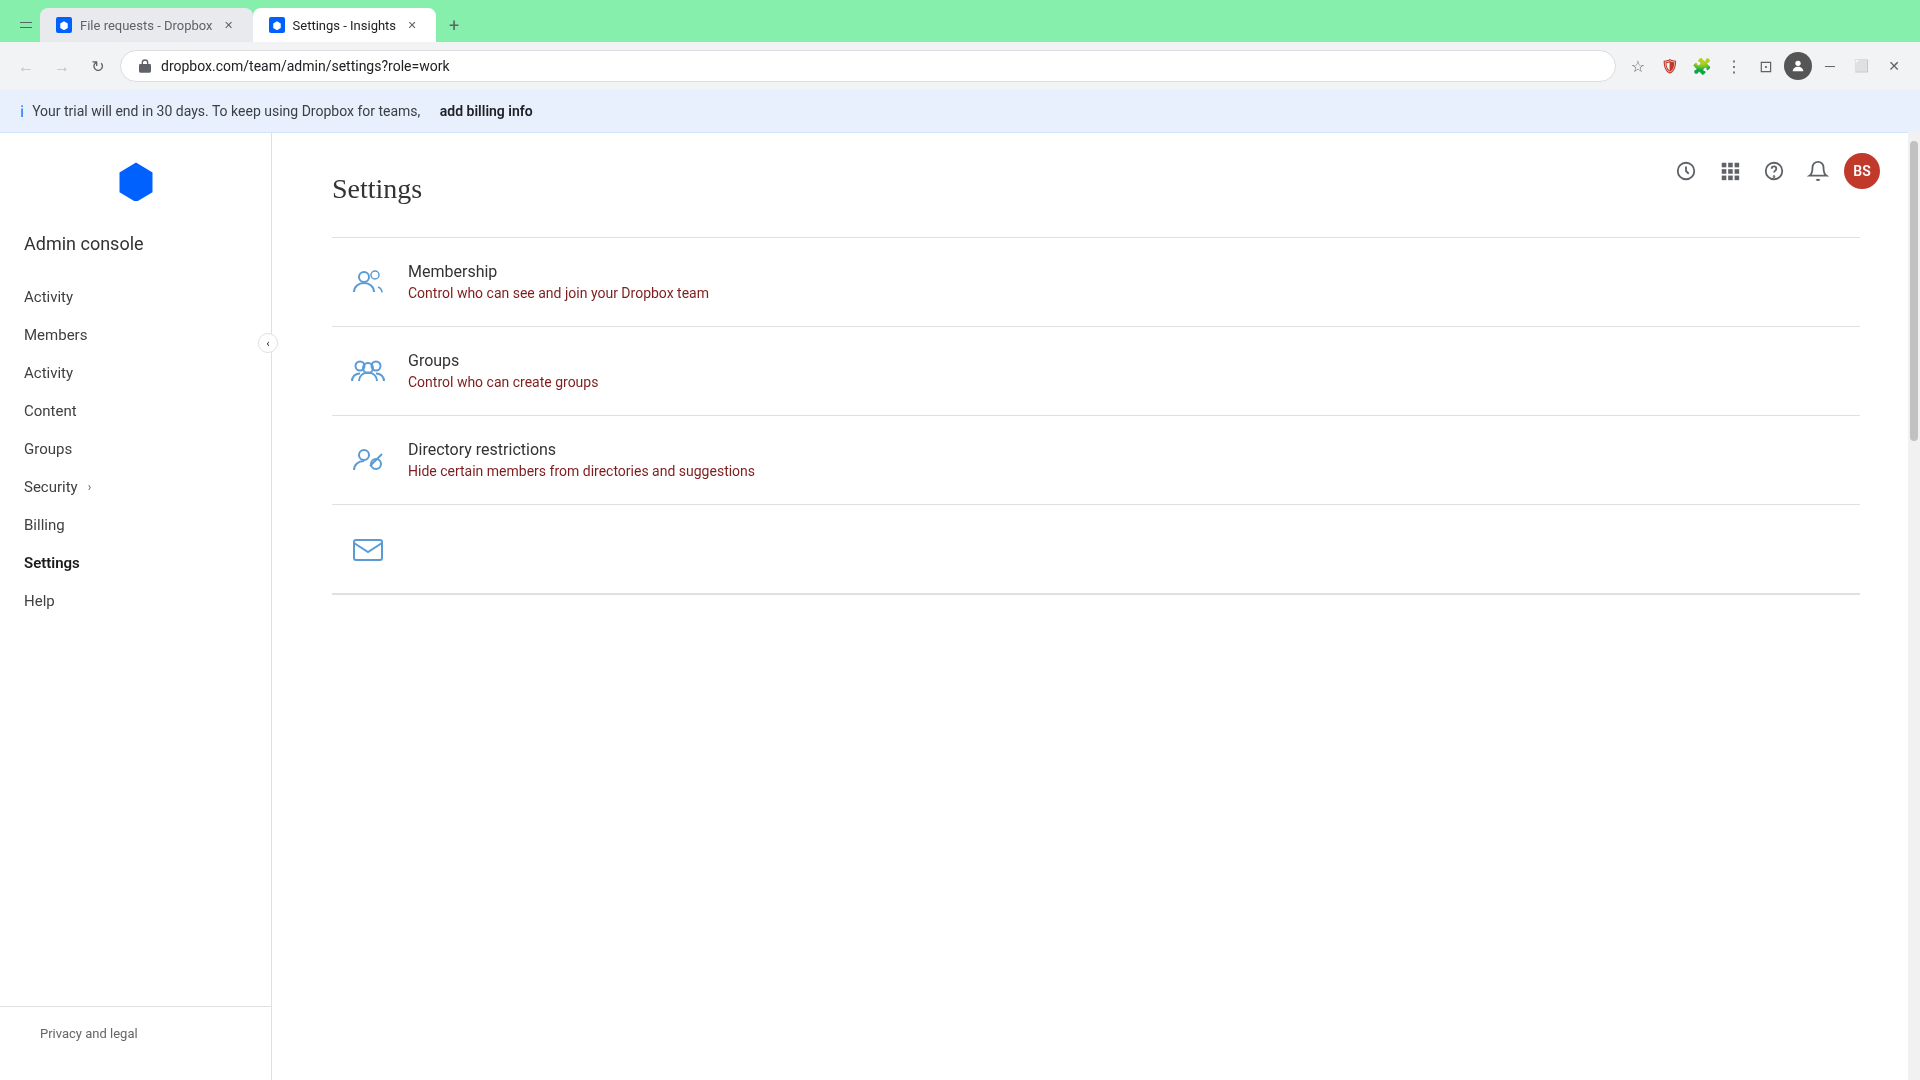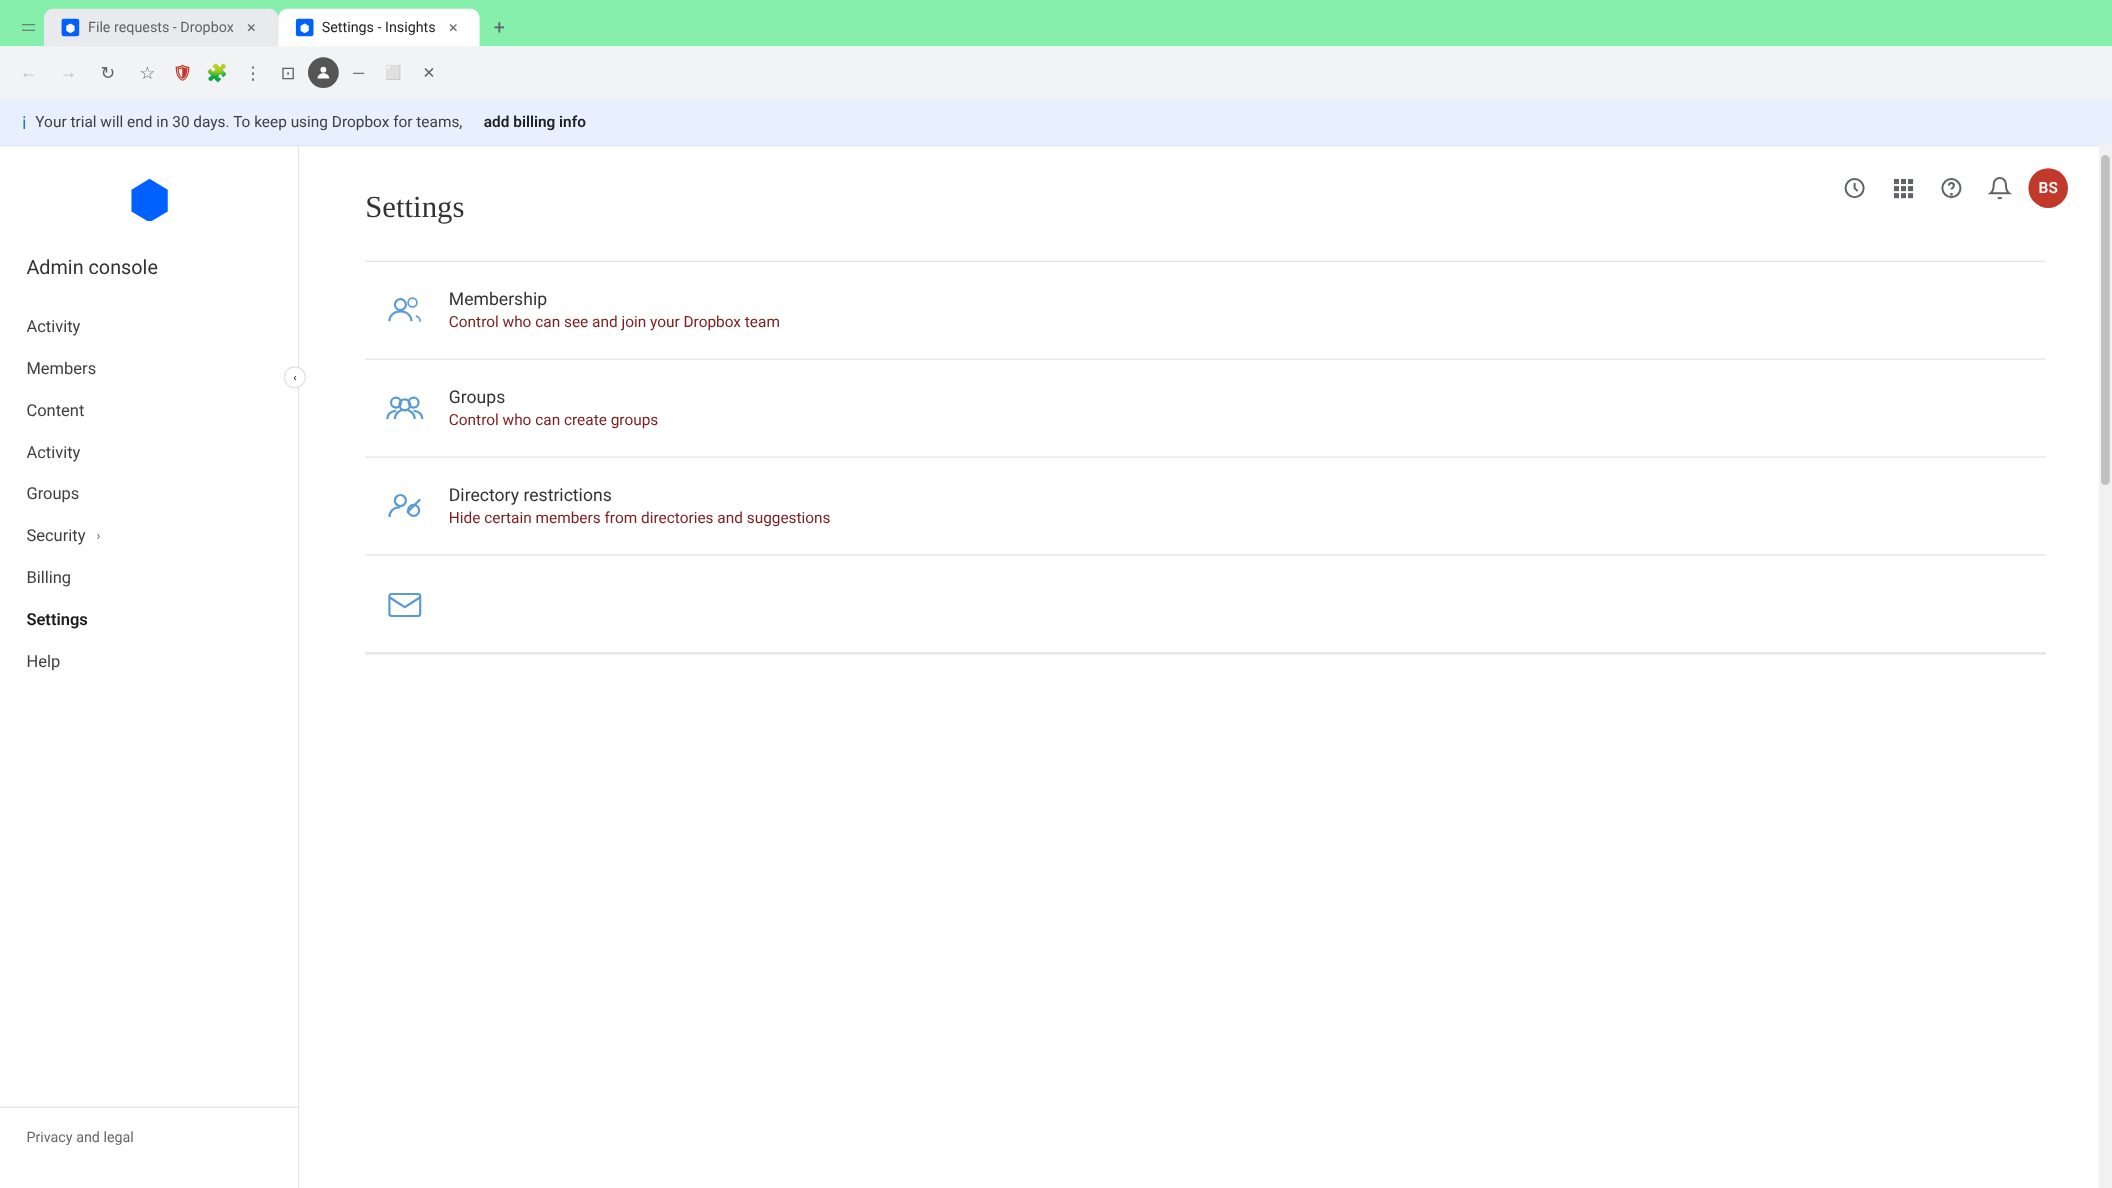--- a/index.html
+++ b/index.html
@@ -37,21 +37,21 @@
     
     .sidebar { width: 272px; background: #fff; border-right: 1px solid #e0e0e0; display: flex; flex-direction: column; padding: 24px 0; flex-shrink: 0; }
     .sidebar-logo { padding: 0 24px 32px; }
     .dropbox-logo-icon { display: flex; align-items: center; justify-content: center; }
     .admin-console-label { padding: 0 24px 24px; font-size: 18px; color: #333; font-weight: 400; }
     .sidebar-nav { flex: 1; padding: 0; }
     .sidebar-item { display: flex; align-items: center; padding: 10px 24px; font-size: 15px; color: #404040; cursor: pointer; gap: 8px; }
     .sidebar-item.active { font-weight: 600; color: #1a1a1a; }
     .sidebar-item.active { background: transparent; }
     .sidebar-item-chevron { font-size: 12px; color: #666; margin-left: 2px; }
-    .sidebar-bottom { padding: 16px 24px; border-top: 1px solid #e0e0e0; margin-top: auto; }
+    .sidebar-bottom { padding: 16px 40px; border-top: 1px solid #e0e0e0; margin-top: auto; }
     .sidebar-bottom-link { font-size: 13px; color: #666; cursor: pointer; }
     .sidebar-collapse-btn { position: absolute; left: 258px; top: 200px; width: 20px; height: 20px; background: #fff; border: 1px solid #e0e0e0; border-radius: 50%; display: flex; align-items: center; justify-content: center; cursor: pointer; font-size: 10px; z-index: 10; }
 
     
     .main-content { flex: 1; background: #fff; overflow-y: auto; padding: 40px 60px; position: relative; }
     .page-title { font-size: 28px; font-weight: 400; color: #333; margin-bottom: 32px; font-family: Georgia, serif; }
     .divider { border: none; border-top: 1px solid #e0e0e0; margin: 0; }
     .settings-list { }
     .settings-item { display: flex; align-items: flex-start; padding: 24px 16px; gap: 20px; cursor: pointer; border-bottom: 1px solid #e0e0e0; }
     .settings-icon { width: 40px; height: 40px; flex-shrink: 0; display: flex; align-items: center; justify-content: center; }
@@ -92,20 +92,26 @@
       <span class="tab-title">Settings - Insights</span>
       <span class="tab-close">✕</span>
     </div>
     <div class="tab-new">+</div>
   </div>
 
   <div class="address-bar-row">
     <div class="nav-btn disabled">←</div>
     <div class="nav-btn disabled">→</div>
     <div class="nav-btn">↻</div>
+    <div class="address-bar">
+      <svg width="16" height="16" viewBox="0 0 24 24" fill="none">
+          <path d="M12 2a5 5 0 00-5 5v2H5a2 2 0 00-2 2v9a2 2 0 002 2h14a2 2 0 002-2v-9a2 2 0 00-2-2h-2V7a5 5 0 00-5-5zm0 2a3 3 0 013 3v2H9V7a3 3 0 013-3z" fill="#5f6368"></path>
+        </svg>
+      <span class="address-bar-url">dropbox.com/team/admin/settings?role=work</span>
+    </div>
     <div class="address-bar-actions">
       <div class="toolbar-btn">☆</div>
       <div class="toolbar-btn" style="color:#c0392b; font-weight:bold; font-size:14px;">🛡</div>
       <div class="toolbar-btn">🧩</div>
       <div class="toolbar-btn">⋮</div>
       <div class="toolbar-btn">⊡</div>
       <div class="avatar-circle" style="background:#555; width:28px; height:28px; font-size:12px;">
         <svg width="16" height="16" viewBox="0 0 24 24" fill="white">
             <circle cx="12" cy="8" r="4"></circle>
             <path d="M4 20c0-4 3.6-7 8-7s8 3 8 7"></path>
@@ -141,24 +147,24 @@
     <div class="admin-console-label">Admin console</div>
 
     <nav class="sidebar-nav">
       <div class="sidebar-item">
         <span>Activity</span>
       </div>
       <div class="sidebar-item">
         <span>Members</span>
       </div>
       <div class="sidebar-item">
+        <span>Activity</span>
+      </div>
+      <div class="sidebar-item">
         <span>Content</span>
-      </div>
-      <div class="sidebar-item">
-        <span>Activity</span>
       </div>
       <div class="sidebar-item">
         <span>Groups</span>
       </div>
       <div class="sidebar-item">
         <span>Security</span>
         <span class="sidebar-item-chevron">›</span>
       </div>
       <div class="sidebar-item">
         <span>Billing</span>

